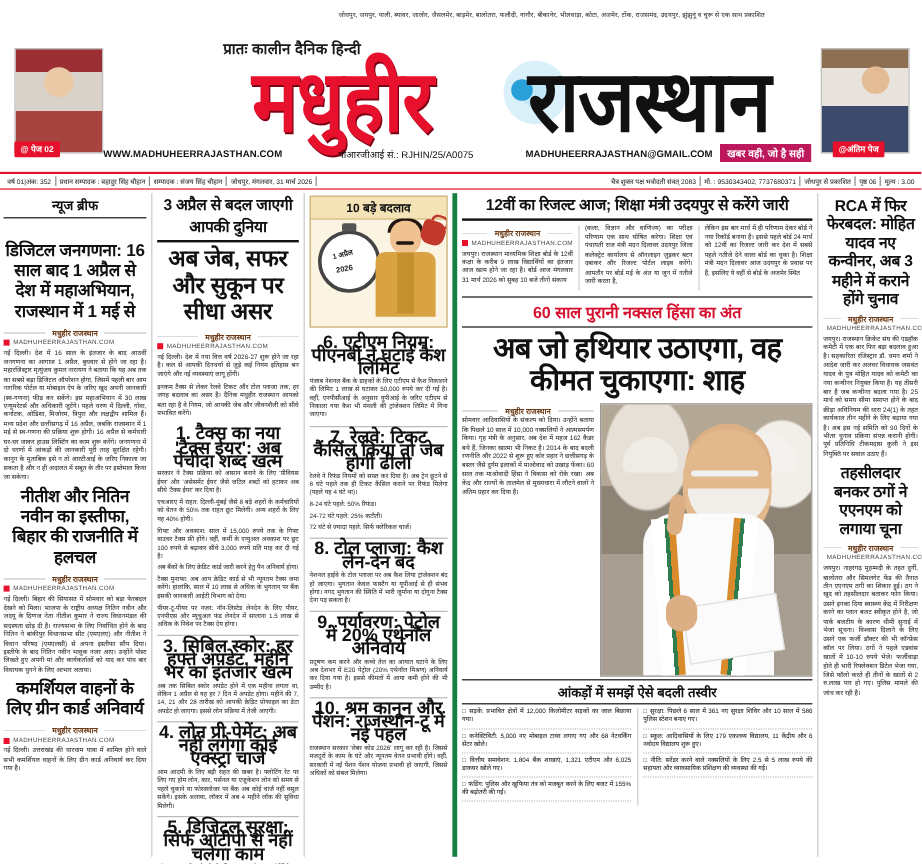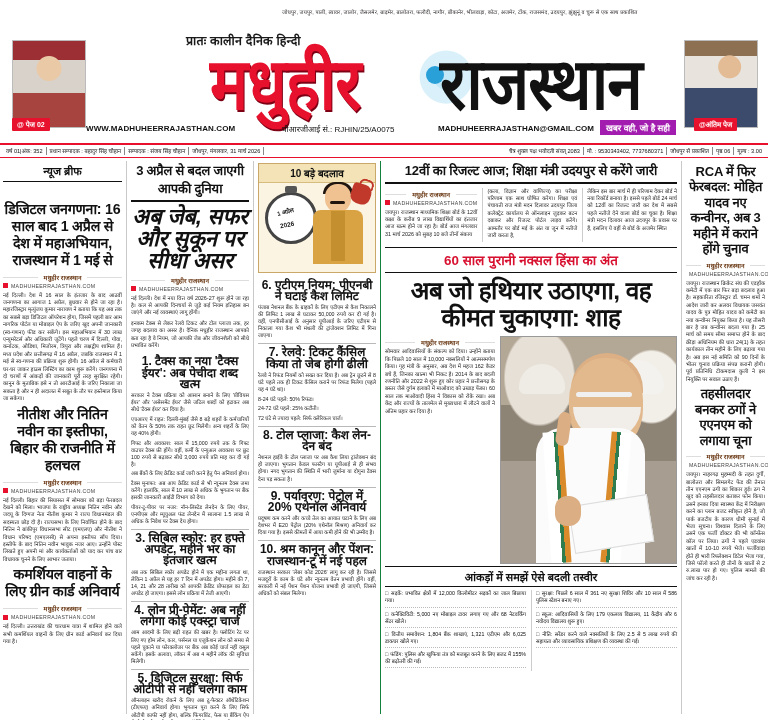--- a/index.html
+++ b/index.html
@@ -59,39 +59,39 @@
     position:absolute;background:#e8112d;color:#fff;
     font-size:7px;font-weight:bold;padding:2px 5px;border-radius:1px;white-space:nowrap;
   }
   .pagebadge.left{left:12px;top:118px;}
   .pagebadge.right{left:694px;top:118px;}
   .mast-bottom{position:absolute;left:0;top:120px;width:768px;height:20px;font-size:8px;}
   .mast-bottom span{position:absolute;font-weight:bold;color:#111;}
   .mb-web{left:86px;top:4px;letter-spacing:.1px;}
   .mb-rni{left:282px;top:3px;font-weight:normal !important;color:#222;}
   .mb-mail{left:438px;top:4px;}
-  .mb-slogan{left:600px;top:0px;background:#a21caf;color:#fff !important;padding:2px 6px;font-size:8.5px;}
+  .mb-slogan{left:600px;top:0px;background:#be185d;color:#fff !important;padding:2px 6px;font-size:8.5px;}
 
   
   .inforule{height:1.5px;background:#e8112d;}
   .infobar{
     height:12px;display:flex;align-items:center;
     font-size:5.6px;color:#111;white-space:nowrap;padding:0 3px;
     border-bottom:1.5px solid #e8112d;
   }
   .infobar i{font-style:normal;padding:0 3px;border-right:1px solid #888;margin-right:0;}
   .infobar i:last-child{border-right:none;}
   .infobar .sp{flex:1;}
 
   
   .content{display:flex;height:556px;padding:3px 3px 0 3px;box-sizing:border-box;}
   .col{box-sizing:border-box;}
   .c1{width:124px;border-right:1px solid #c9c9c9;padding-right:4px;}
   .c2{width:127px;border-right:1px solid #c9c9c9;padding:0 4px;}
-  .c3{width:127px;border-right:1px solid #15803d;padding:0 4px;}
+  .c3{width:127px;border-right:4px solid #15803d;padding:0 4px;}
   .c4{width:301px;padding:0 4px;border-right:1px solid #c9c9c9;}
   .c5{width:83px;padding-left:4px;}
 
   .kicker{
     text-align:center;font-size:11px;font-weight:bold;color:#111;
     padding:2px 0 3px 0;border-bottom:1.5px solid #111;margin-bottom:19px;
   }
   h2.hl{
     font-size:14.2px;line-height:17px;font-weight:bold;color:#111;
     text-align:center;margin:3px 0 4px 0;letter-spacing:-.2px;
@@ -108,21 +108,21 @@
     display:flex;align-items:center;gap:3px;
   }
   .site:before{content:"";width:5px;height:5px;background:#e8112d;display:inline-block;}
   p.body{
     font-size:5.35px;line-height:7.4px;text-align:justify;margin:0 0 3px 0;color:#1b1b1b;
     letter-spacing:.02px;
   }
 
   
   .numhead{
-    font-size:12px;line-height:11.2px;font-weight:bold;color:#111;
+    font-size:15px;line-height:11.2px;font-weight:bold;color:#111;
     text-align:center;margin:4px 0 2px 0;border-top:1px solid #b9b9b9;padding-top:3px;
   }
   .numhead.first{border-top:none;}
   .sub{font-size:5.25px;line-height:7.1px;text-align:justify;margin:0 0 2.5px 0;color:#222;}
 
   
   .gfx{
     border:1px solid #c9a86a;background:#fbf4e2;height:108px;position:relative;
     overflow:hidden;margin:2px 0 4px 0;
   }
@@ -255,21 +255,21 @@
       <p class="body">नई दिल्ली। बिहार की सियासत में सोमवार को बड़ा फेरबदल देखने को मिला। भाजपा के राष्ट्रीय अध्यक्ष नितिन नवीन और जदयू के दिग्गज नेता नीतीश कुमार ने राज्य विधानमंडल की सदस्यता छोड़ दी है। राज्यसभा के लिए निर्वाचित होने के बाद नितिन ने बांकीपुर विधानसभा सीट (एमएलए) और नीतीश ने विधान परिषद (एमएलसी) से अपना इस्तीफा सौंप दिया। इस्तीफे के बाद नितिन नवीन भावुक नजर आए। उन्होंने पोस्ट लिखते हुए अपनी मां और कार्यकर्ताओं को याद कर पांच बार विधायक चुनने के लिए आभार जताया।</p>
 
       <h2 class="hl">कमर्शियल वाहनों के लिए ग्रीन कार्ड अनिवार्य</h2>
       <div class="byline"><span>मधुहीर राजस्थान</span></div>
       <div class="site">MADHUHEERRAJASTHAN.COM</div>
       <p class="body">नई दिल्ली। उत्तराखंड की चारधाम यात्रा में शामिल होने वाले सभी कमर्शियल वाहनों के लिए ग्रीन कार्ड अनिवार्य कर दिया गया है।</p>
     </div>
 
     <div class="col c2">
       <div class="wide-kicker">3 अप्रैल से बदल जाएगी आपकी दुनिया</div>
-      <h2 class="hl" style="font-size:22px;line-height:22px;font-style:italic;">अब जेब, सफर और सुकून पर सीधा असर</h2>
+      <h2 class="hl" style="font-size:19px;line-height:22px;">अब जेब, सफर और सुकून पर सीधा असर</h2>
       <div class="byline"><span>मधुहीर राजस्थान</span></div>
       <div class="site">MADHUHEERRAJASTHAN.COM</div>
       <p class="body">नई दिल्ली। देश में नया वित्त वर्ष 2026-27 शुरू होने जा रहा है। कल से आपकी दिनचर्या से जुड़े कई नियम इतिहास बन जाएंगे और नई व्यवस्थाएं लागू होंगी।</p>
       <p class="body">इनकम टैक्स से लेकर रेलवे टिकट और टोल प्लाजा तक, हर जगह बदलाव का असर है। दैनिक मधुहीर राजस्थान आपको बता रहा है वे नियम, जो आपकी जेब और जीवनशैली को सीधे प्रभावित करेंगे।</p>
 
       <div class="numhead first">1. टैक्स का नया 'टैक्स ईयर': अब पेचीदा शब्द खत्म</div>
       <p class="sub">सरकार ने टैक्स प्रक्रिया को आसान बनाने के लिए 'प्रीवियस ईयर' और 'असेसमेंट ईयर' जैसे जटिल शब्दों को हटाकर अब सीधे 'टैक्स ईयर' कर दिया है।</p>
       <p class="sub">एचआरए में राहत: दिल्ली-मुंबई जैसे 8 बड़े शहरों के कर्मचारियों को वेतन के 50% तक राहत छूट मिलेगी। अन्य शहरों के लिए यह 40% होगी।</p>
       <p class="sub">गिफ्ट और अवकाश: साल में 15,000 रुपये तक के गिफ्ट वाउचर टैक्स फ्री होंगे। वहीं, कर्मी के एन्युअल अवकाश पर छूट 100 रुपये से बढ़ाकर सीधे 3,000 रुपये प्रति माह कर दी गई है।</p>
 

